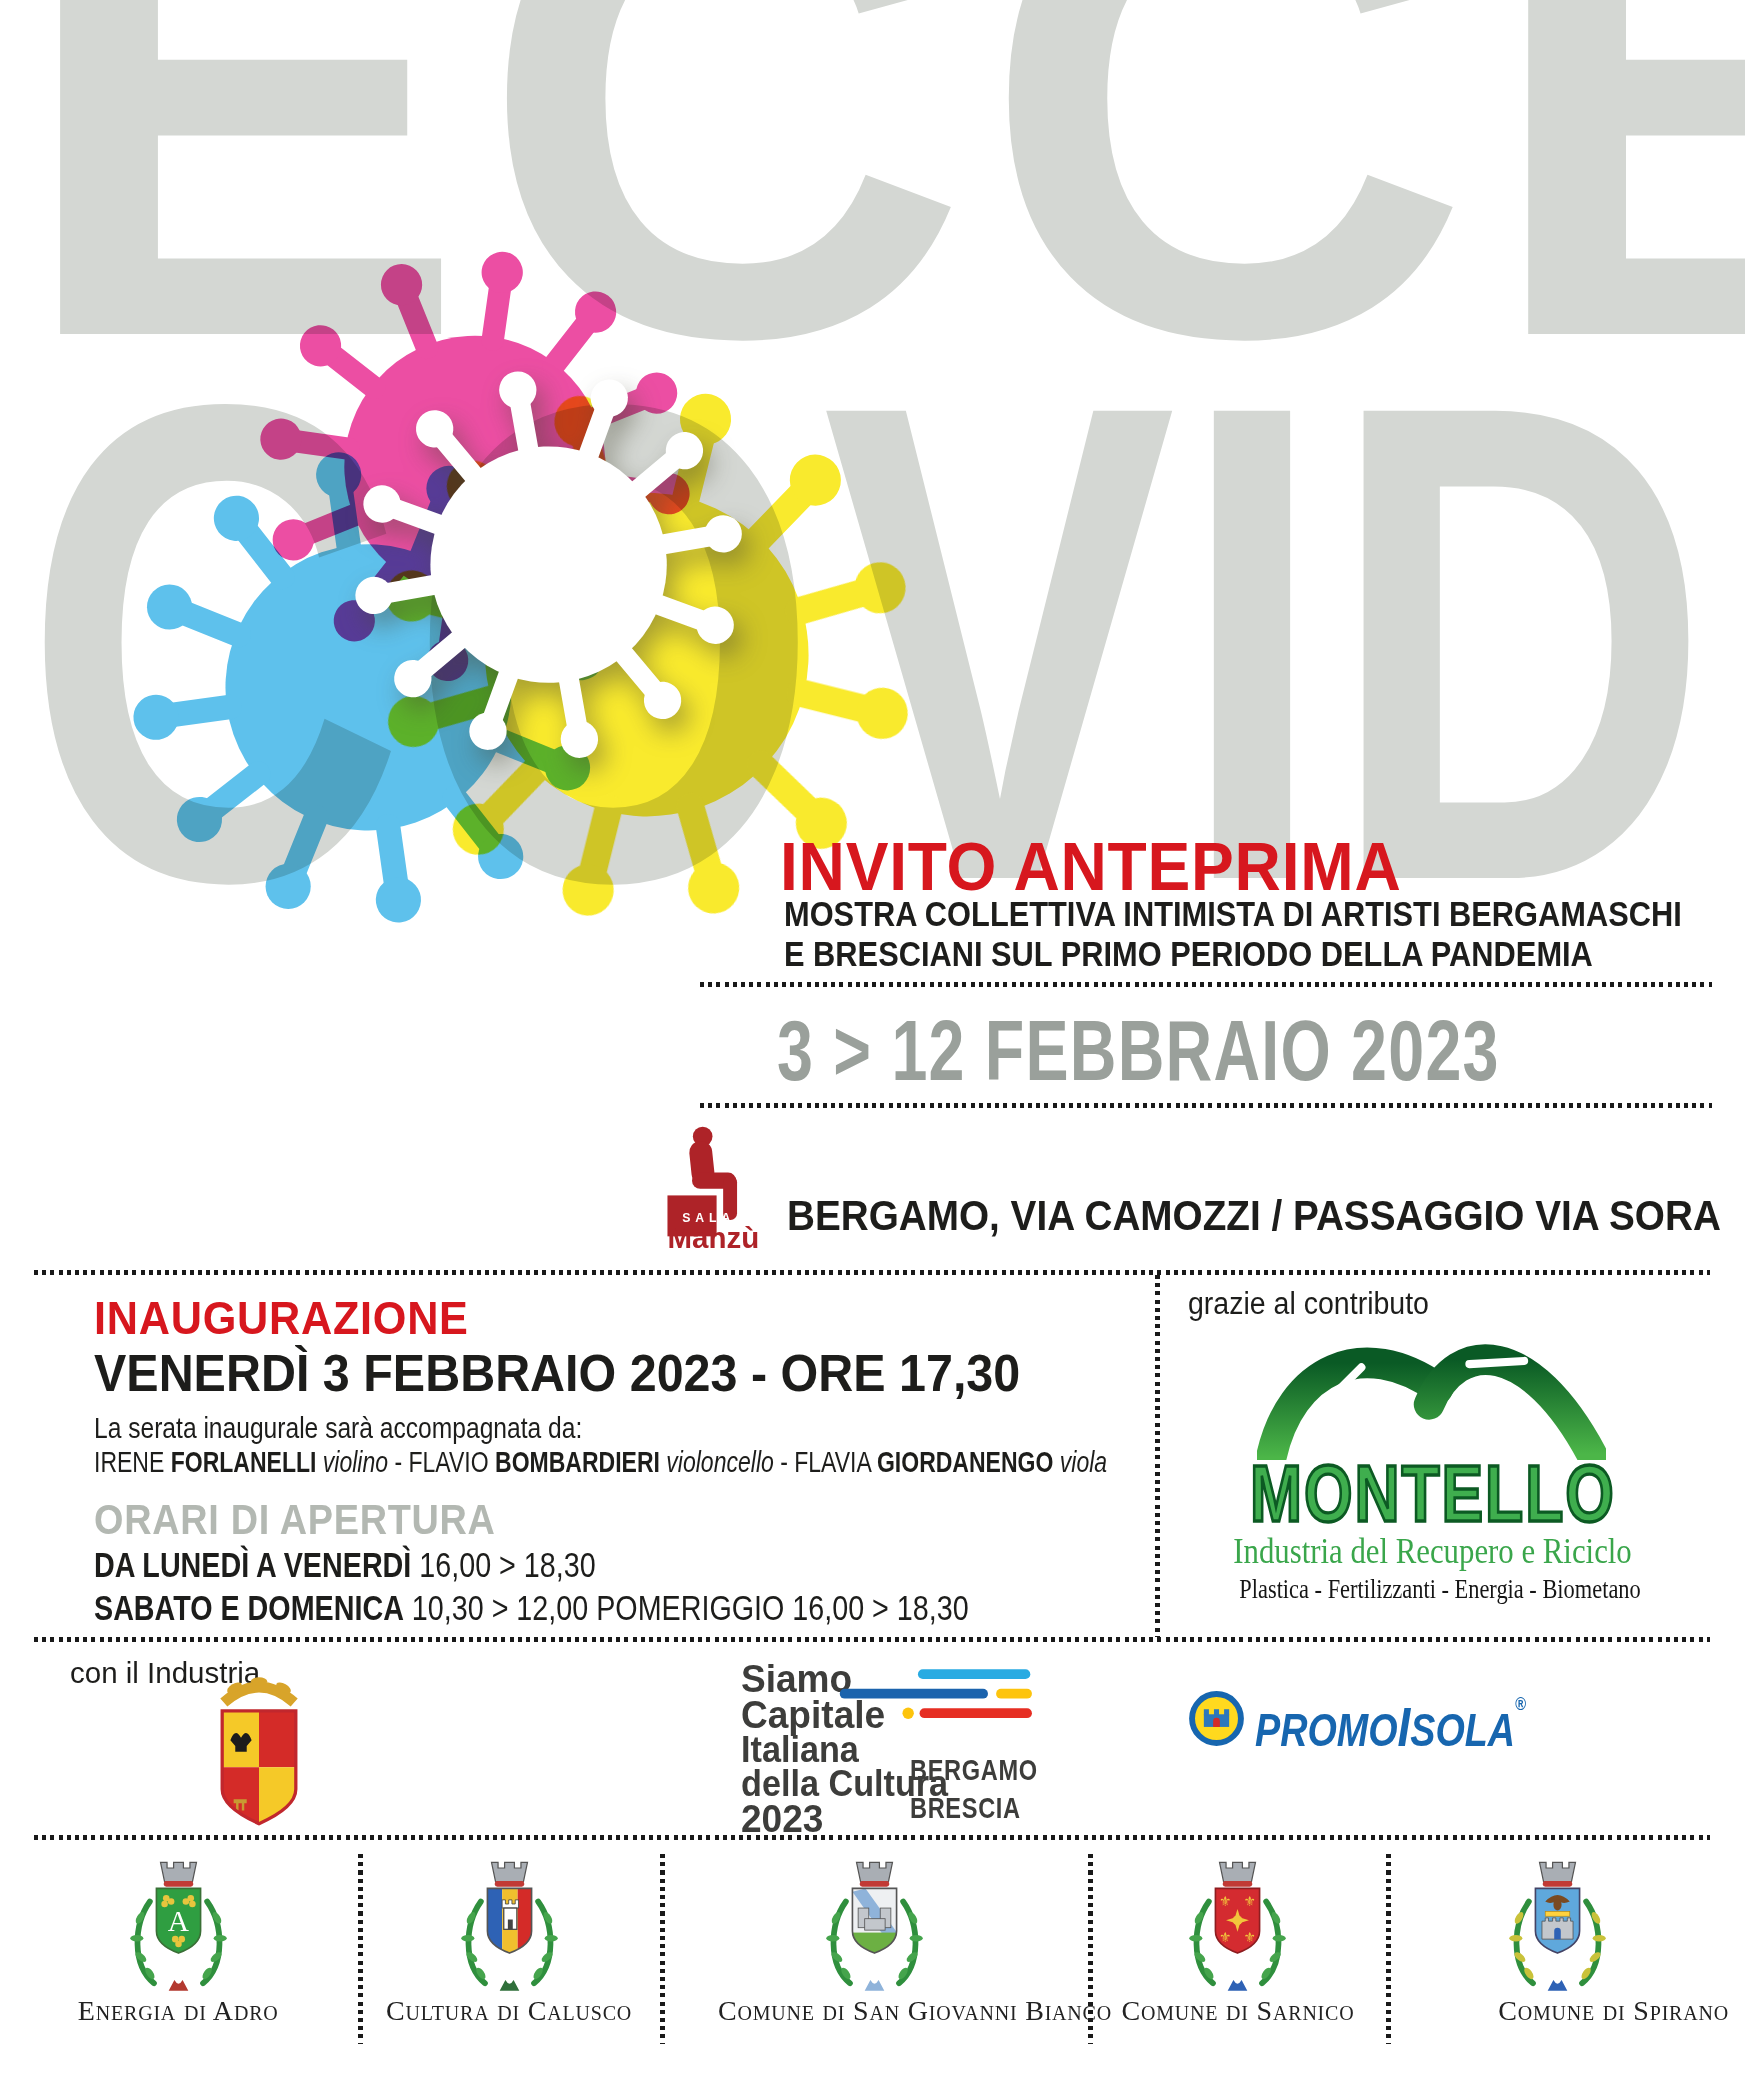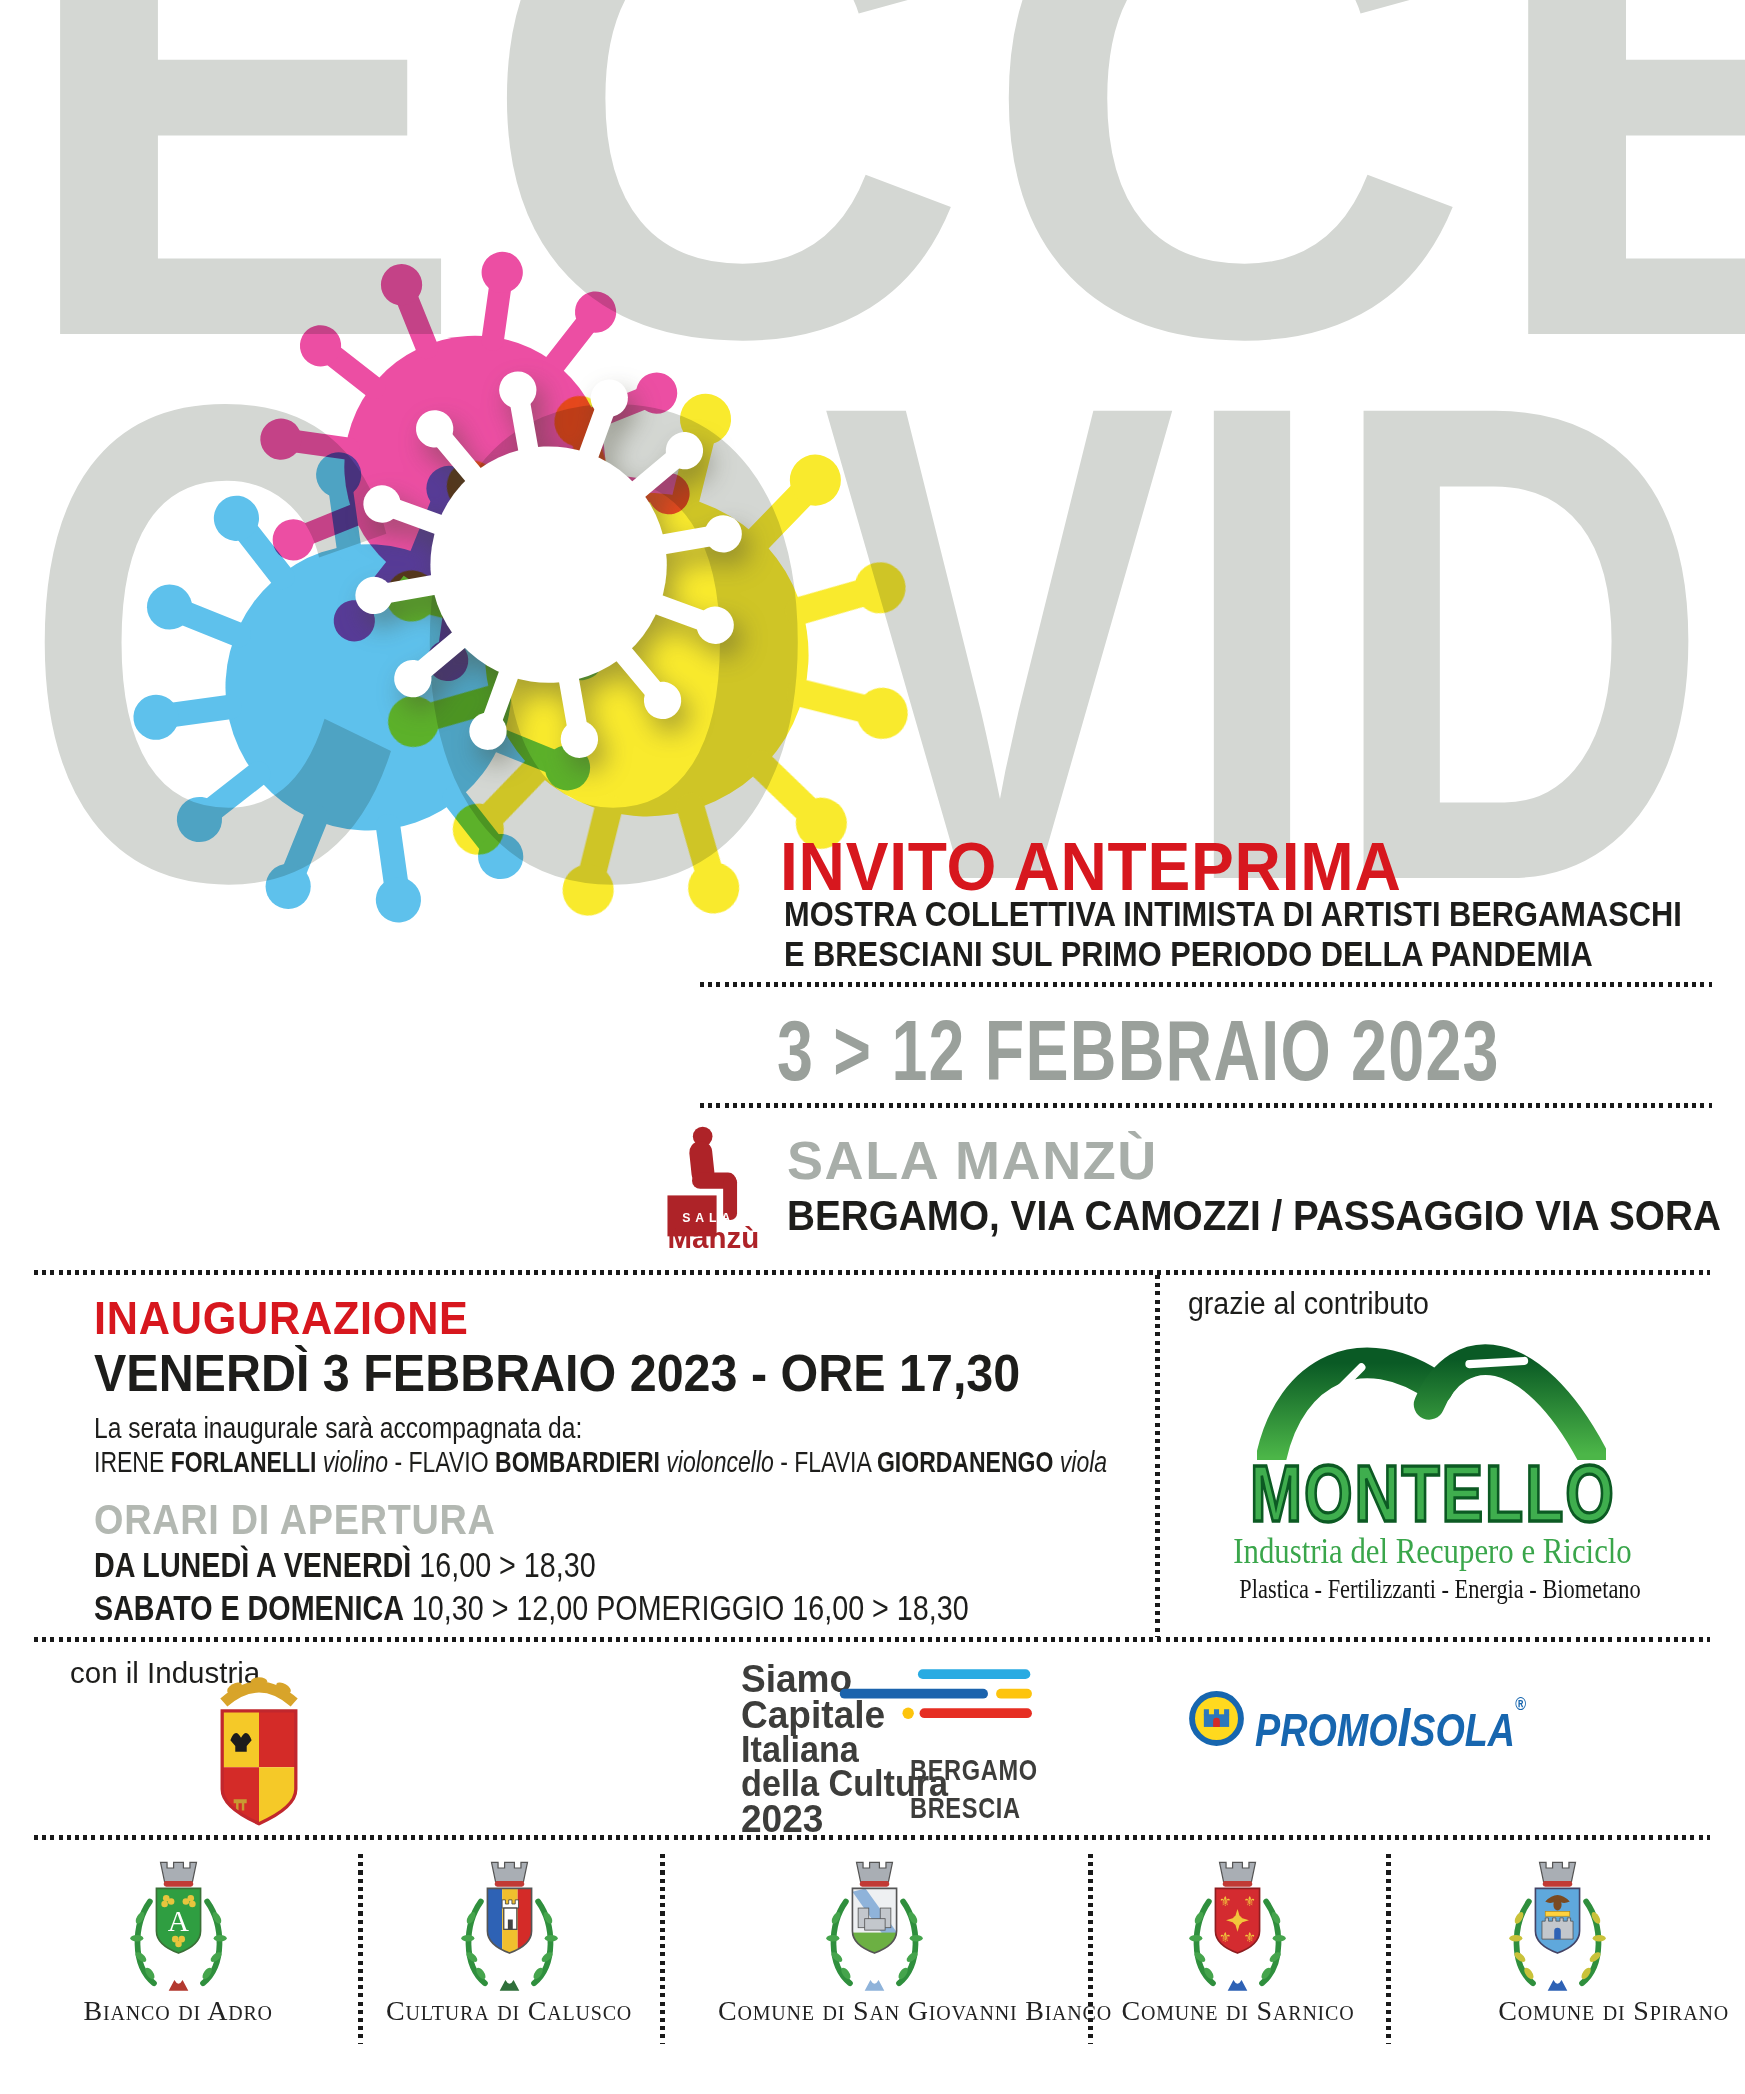--- a/index.html
+++ b/index.html
@@ -128,21 +128,20 @@
     <g fill="#ae2328">
       <rect x="20" y="86" width="60" height="50"></rect>
       <circle cx="63" cy="14" r="12"></circle>
       <rect x="48" y="20" width="28" height="52" rx="13" transform="rotate(-6 62 46)"></rect>
       <rect x="50" y="58" width="54" height="20" rx="10"></rect>
       <rect x="88" y="62" width="17" height="54" rx="8"></rect>
     </g>
     <text x="38" y="118" fill="#ffffff" font-size="15" font-weight="700" letter-spacing="6">SALA</text>
     <text x="20" y="150" fill="#ae2328" font-size="36" font-weight="800">Manzù</text>
   </svg>
-  <div class="abs venue-name">SALA MANZÙ</div>
   <div class="abs venue-address sx90">BERGAMO, VIA CAMOZZI / PASSAGGIO VIA SORA</div>
 
   <div class="dh" style="left:34px;top:1270px;width:1676px;"></div>
   <div class="dv" style="left:1155px;top:1275px;height:362px;"></div>
 
   <div class="abs inaug-title sx92">INAUGURAZIONE</div>
   <div class="abs inaug-date sx95">VENERDÌ 3 FEBBRAIO 2023 - ORE 17,30</div>
   <div class="abs inaug-intro sx82">La serata inaugurale sarà accompagnata da:</div>
   <div class="abs inaug-perf sx78">
     <span>IRENE </span><b>FORLANELLI</b><i> violino</i><span> - FLAVIO </span><b>BOMBARDIERI</b><i> violoncello</i><span> - FLAVIA </span><b>GIORDANENGO</b><i> viola</i>
@@ -376,20 +375,20 @@
       <ellipse cx="29" cy="120" rx="8" ry="4" transform="rotate(40 29 120)"></ellipse>
         <ellipse cx="40" cy="140" rx="8" ry="4" transform="rotate(55 40 140)"></ellipse>
       <ellipse cx="122" cy="72" rx="8" ry="4" transform="rotate(60 122 72)"></ellipse>
         <ellipse cx="126" cy="97" rx="8" ry="4"></ellipse>
       <ellipse cx="121" cy="120" rx="8" ry="4" transform="rotate(-40 121 120)"></ellipse>
         <ellipse cx="110" cy="140" rx="8" ry="4" transform="rotate(-55 110 140)"></ellipse>
     </g>
     <path d="M70 148 q5 9 10 0 l7 13 h-24 z" fill="#2e62b5"></path>
   </svg>
 
-  <div class="comcap" style="left:8.2px;width:340px;">Bianco di Adro</div>
+  <div class="comcap" style="left:8.2px;width:340px;">Energia di Adro</div>
   <div class="comcap" style="left:366px;width:286px;">Cultura di Calusco</div>
   <div class="comcap" style="left:709px;width:412px;">Comune di San Giovanni Bianco</div>
   <div class="comcap" style="left:1097px;width:282px;font-family:Liberation Serif, serif;">Comune di Sarnico</div>
   <div class="comcap" style="left:1394px;width:335px;text-align:right;">Comune di Spirano</div>
 
 </div>
 
 
 </body></html>

